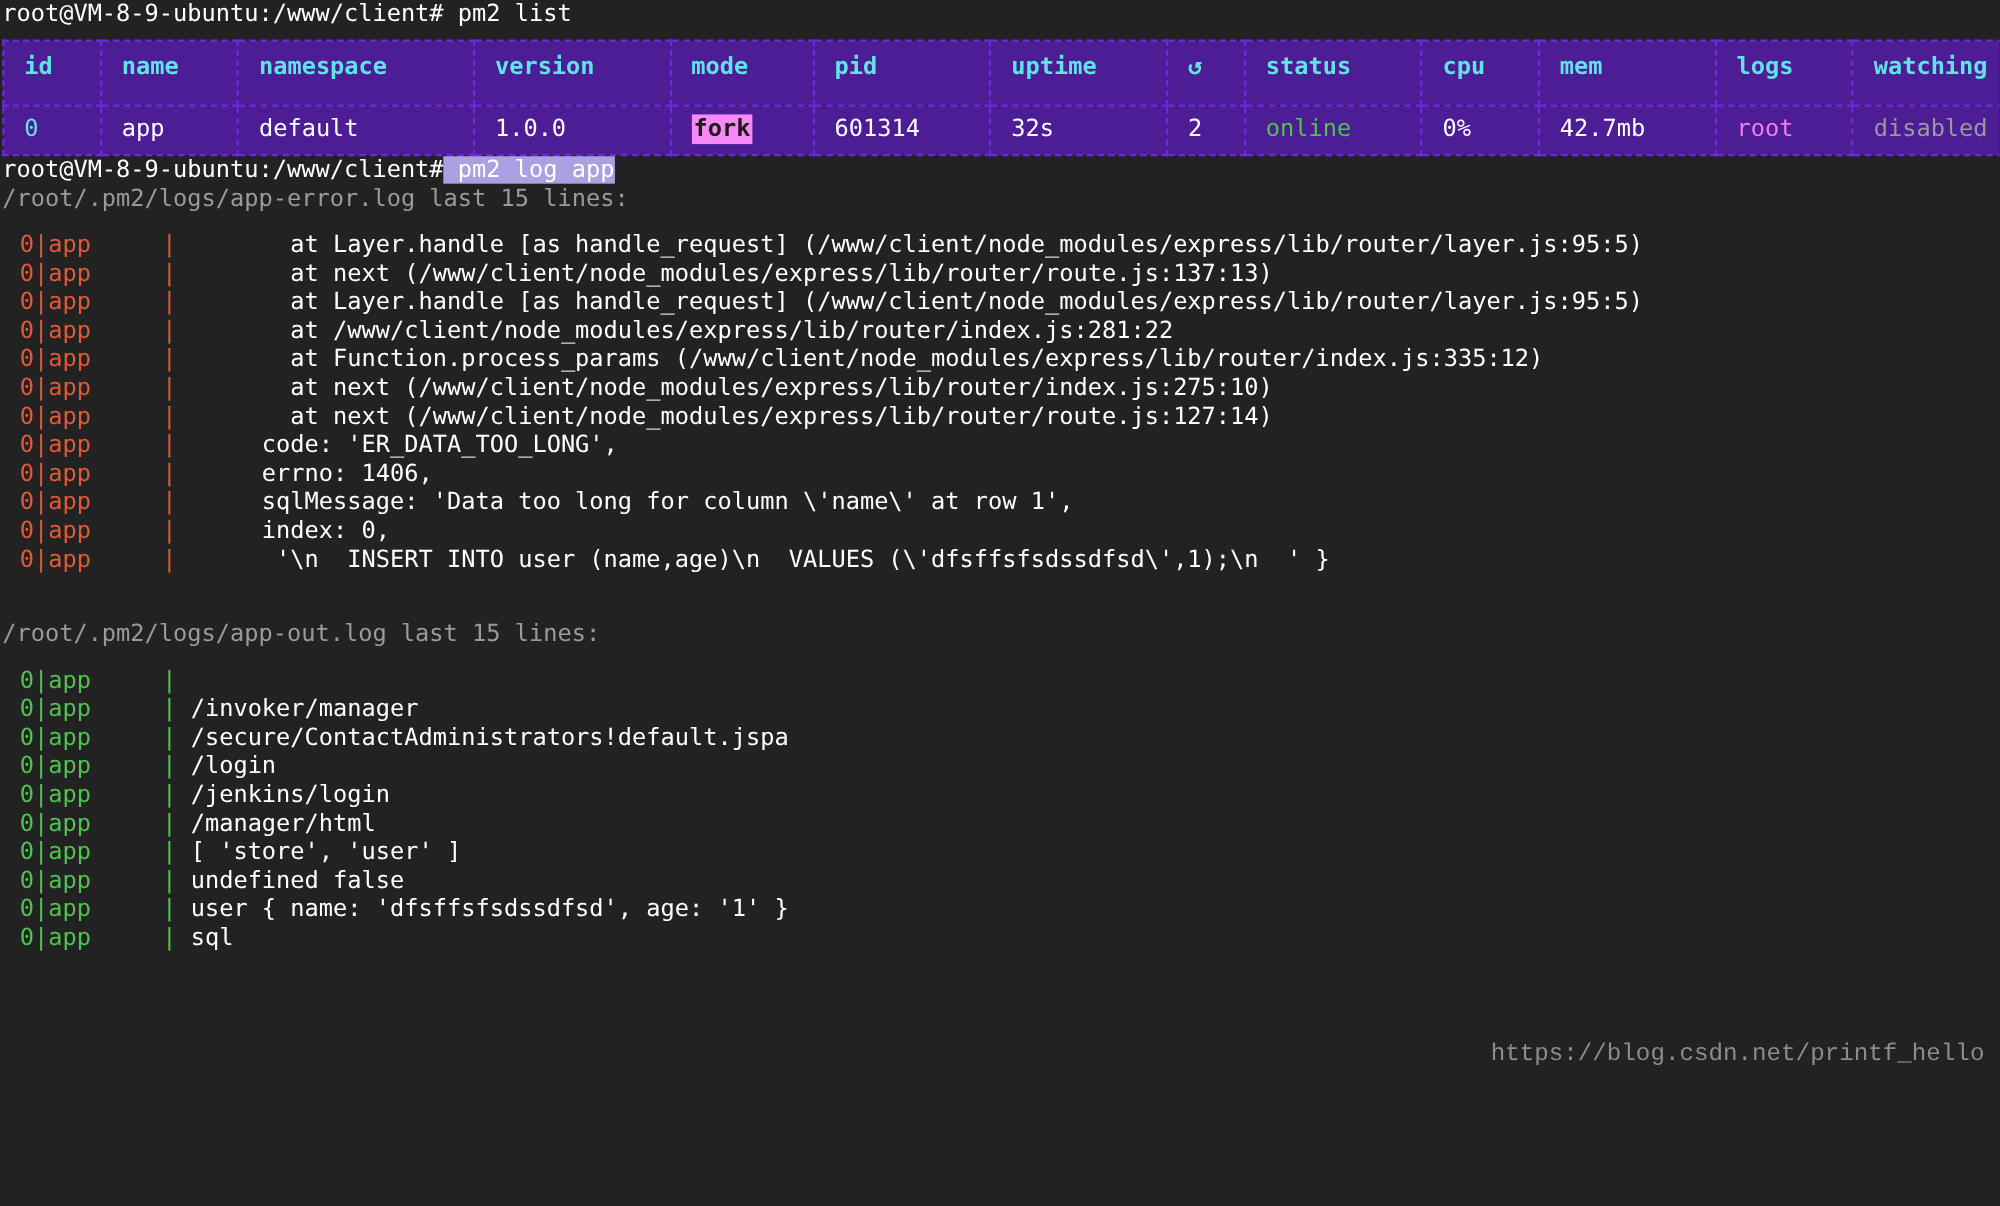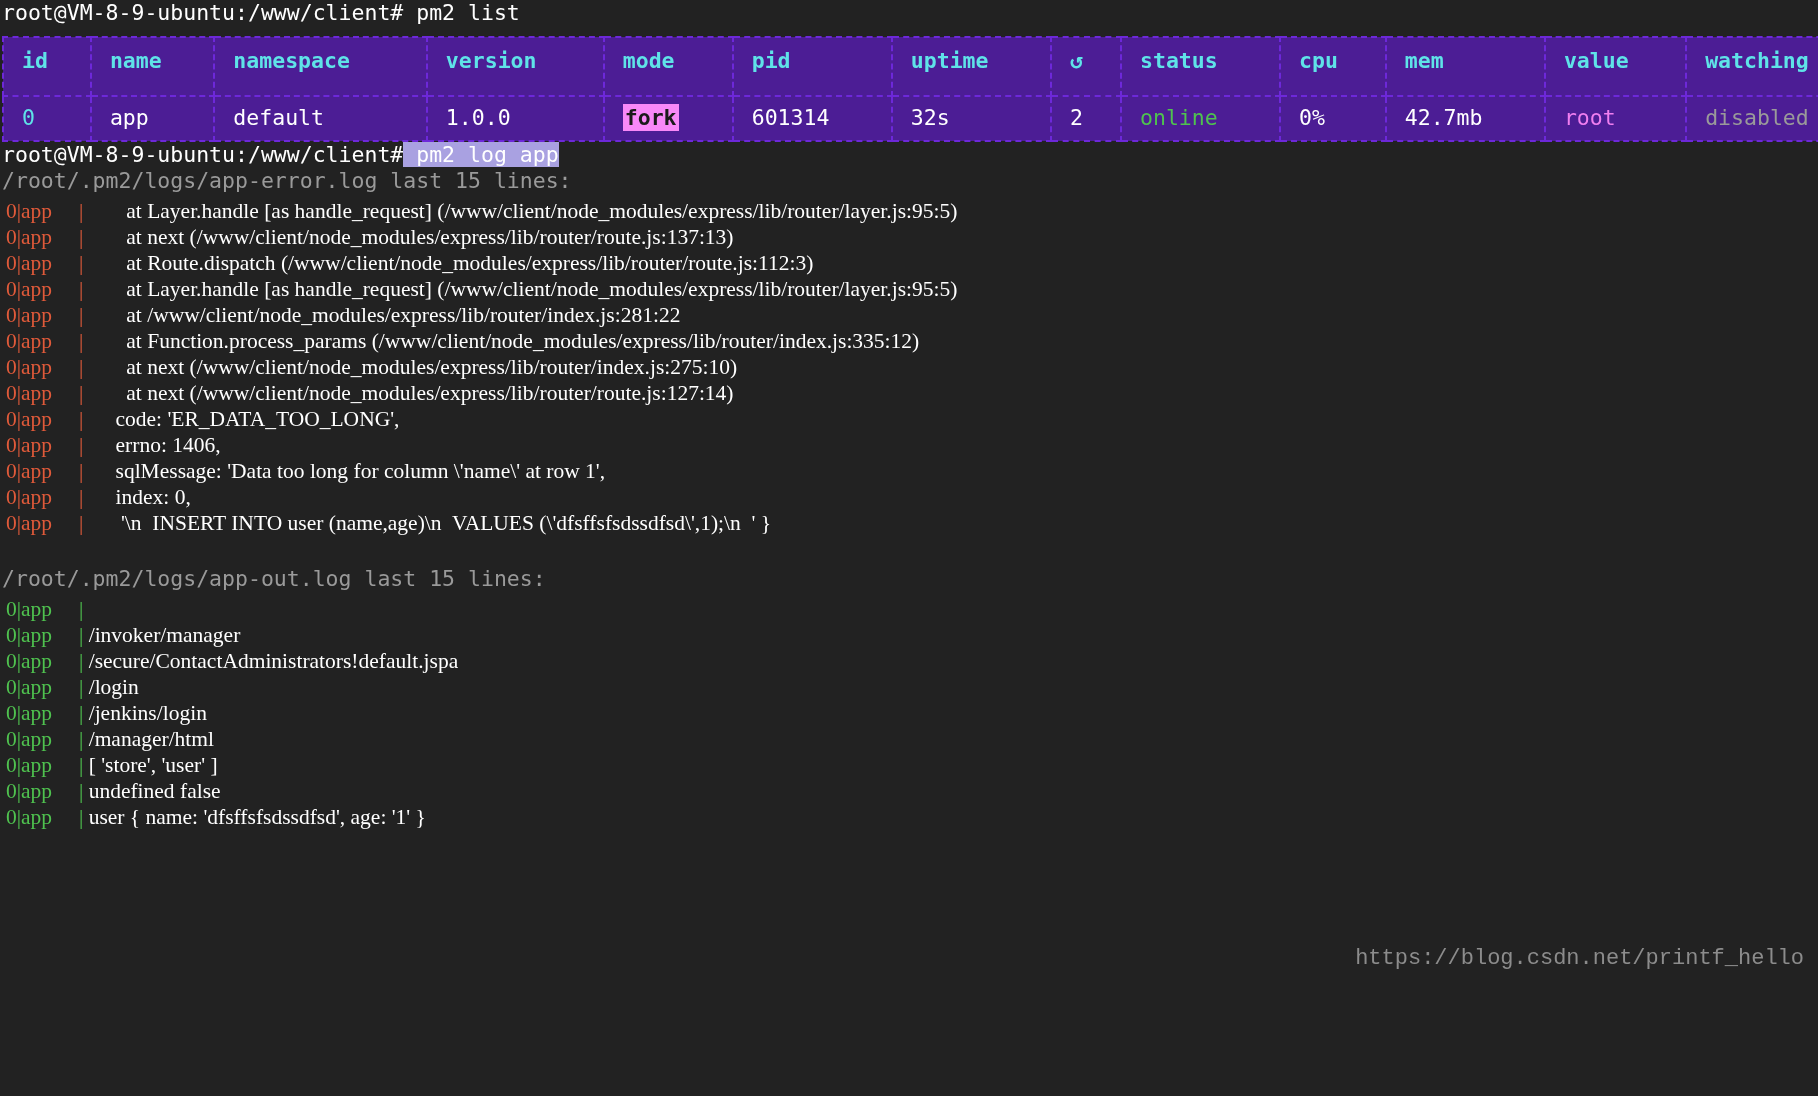--- a/index.html
+++ b/index.html
@@ -93,21 +93,21 @@
 
   #watermark {
     position: absolute;
     right: 14px;
     bottom: 8px;
     color: #8c8c8c;
     font-size: 22px;
     font-family: Liberation Mono, monospace;
   }
 
-  .logblock { margin: 4px; font-family: Liberation Serif, serif; }
+  .logblock { margin: 16px; }
 </style>
 </head>
 <body>
 
 <div id="terminal">
 
   <div class="prompt-line"><span>root@VM-8-9-ubuntu:/www/client#</span><span> pm2 list</span></div>
 
   <table class="pm2-table">
     <thead>
@@ -116,21 +116,21 @@
         <th>name</th>
         <th>namespace</th>
         <th>version</th>
         <th>mode</th>
         <th>pid</th>
         <th>uptime</th>
         <th>↺</th>
         <th>status</th>
         <th>cpu</th>
         <th>mem</th>
-        <th>value</th>
+        <th>logs</th>
         <th>watching</th>
       </tr>
     </thead>
     <tbody>
       <tr>
         <td class="c-cyan">0</td>
         <td>app</td>
         <td>default</td>
         <td>1.0.0</td>
         <td><span class="mode-fork">fork</span></td>
@@ -146,21 +146,20 @@
     </tbody>
   </table>
 
   <div class="prompt-line"><span>root@VM-8-9-ubuntu:/www/client#</span><span class="sel"> pm2 log app</span></div>
 
 
   <div class="line dim">/root/.pm2/logs/app-error.log last 15 lines:</div>
   <div class="logblock" id="error-log-lines">
       <div class="line"><span style="color: rgb(224, 90, 58);">0|app     | </span><span class="white">       at Layer.handle [as handle_request] (/www/client/node_modules/express/lib/router/layer.js:95:5)</span></div>
       <div class="line"><span style="color: rgb(224, 90, 58);">0|app     | </span><span class="white">       at next (/www/client/node_modules/express/lib/router/route.js:137:13)</span></div>
-      <div class="line"><span style="color: rgb(224, 90, 58);">0|app     | </span><span class="white">       at Route.dispatch (/www/client/node_modules/express/lib/router/route.js:112:3)</span></div>
       <div class="line"><span style="color: rgb(224, 90, 58);">0|app     | </span><span class="white">       at Layer.handle [as handle_request] (/www/client/node_modules/express/lib/router/layer.js:95:5)</span></div>
       <div class="line"><span style="color: rgb(224, 90, 58);">0|app     | </span><span class="white">       at /www/client/node_modules/express/lib/router/index.js:281:22</span></div>
       <div class="line"><span style="color: rgb(224, 90, 58);">0|app     | </span><span class="white">       at Function.process_params (/www/client/node_modules/express/lib/router/index.js:335:12)</span></div>
       <div class="line"><span style="color: rgb(224, 90, 58);">0|app     | </span><span class="white">       at next (/www/client/node_modules/express/lib/router/index.js:275:10)</span></div>
       <div class="line"><span style="color: rgb(224, 90, 58);">0|app     | </span><span class="white">       at next (/www/client/node_modules/express/lib/router/route.js:127:14)</span></div>
       <div class="line"><span style="color: rgb(224, 90, 58);">0|app     | </span><span class="white">     code: 'ER_DATA_TOO_LONG',</span></div>
       <div class="line"><span style="color: rgb(224, 90, 58);">0|app     | </span><span class="white">     errno: 1406,</span></div>
       <div class="line"><span style="color: rgb(224, 90, 58);">0|app     | </span><span class="white">     sqlMessage: 'Data too long for column \'name\' at row 1',</span></div>
       <div class="line"><span style="color: rgb(224, 90, 58);">0|app     | </span><span class="white">     index: 0,</span></div>
       <div class="line"><span style="color: rgb(224, 90, 58);">0|app     | </span><span class="white">      '\n  INSERT INTO user (name,age)\n  VALUES (\'dfsffsfsdssdfsd\',1);\n  ' }</span></div>
@@ -172,16 +171,17 @@
   <div class="logblock" id="out-log-lines">
       <div class="line"><span style="color: rgb(79, 194, 79);">0|app     | </span><span class="white"></span></div>
       <div class="line"><span style="color: rgb(79, 194, 79);">0|app     | </span><span class="white">/invoker/manager</span></div>
       <div class="line"><span style="color: rgb(79, 194, 79);">0|app     | </span><span class="white">/secure/ContactAdministrators!default.jspa</span></div>
       <div class="line"><span style="color: rgb(79, 194, 79);">0|app     | </span><span class="white">/login</span></div>
       <div class="line"><span style="color: rgb(79, 194, 79);">0|app     | </span><span class="white">/jenkins/login</span></div>
       <div class="line"><span style="color: rgb(79, 194, 79);">0|app     | </span><span class="white">/manager/html</span></div>
       <div class="line"><span style="color: rgb(79, 194, 79);">0|app     | </span><span class="white">[ 'store', 'user' ]</span></div>
       <div class="line"><span style="color: rgb(79, 194, 79);">0|app     | </span><span class="white">undefined false</span></div>
       <div class="line"><span style="color: rgb(79, 194, 79);">0|app     | </span><span class="white">user { name: 'dfsffsfsdssdfsd', age: '1' }</span></div>
+      <div class="line"><span style="color: rgb(79, 194, 79);">0|app     | </span><span class="white">sql</span></div>
     </div>
 
   <div id="watermark">https://blog.csdn.net/printf_hello</div>
 </div>
 
 </body></html>

